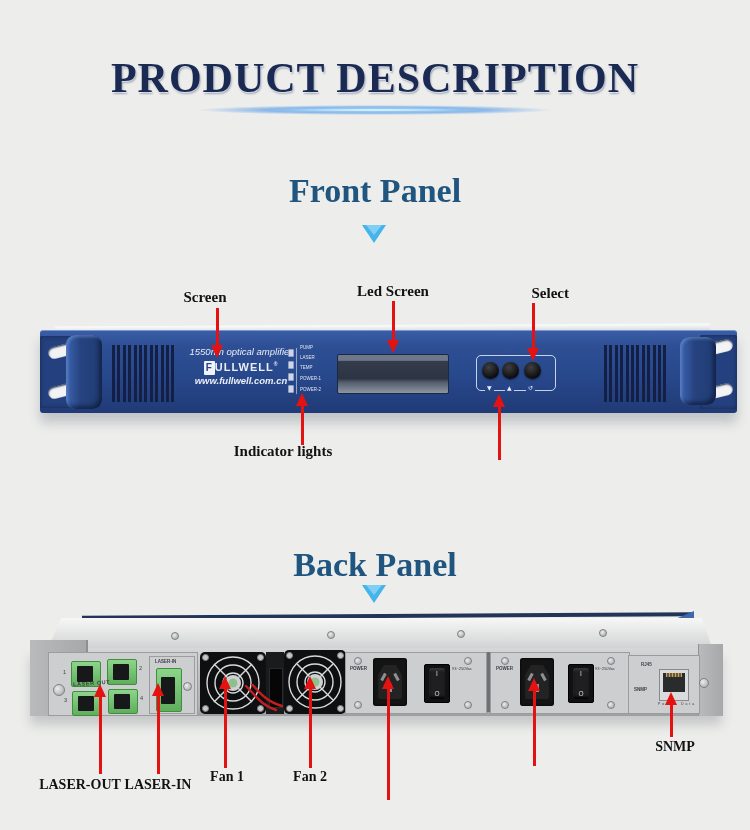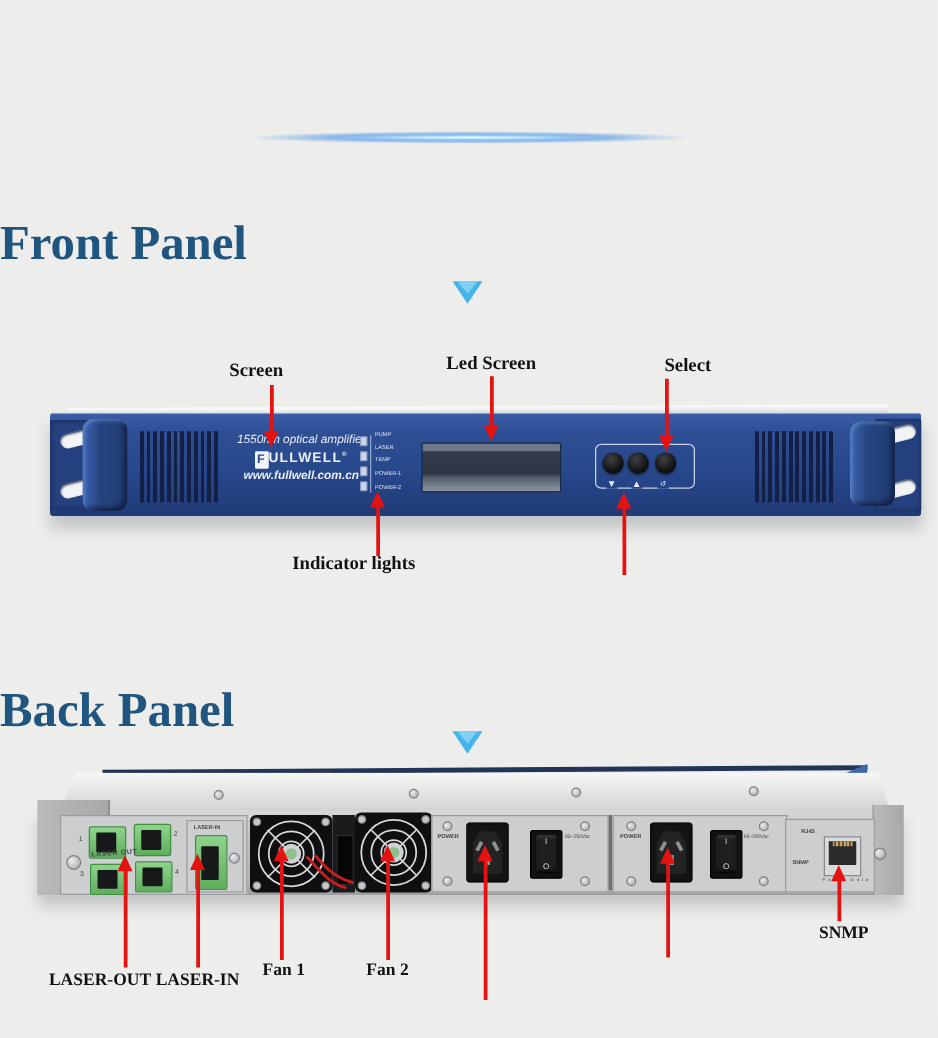--- a/index.html
+++ b/index.html
@@ -6,21 +6,21 @@
   .page{position:relative;width:750px;height:830px;background:#edeeec;overflow:hidden;
         font-family:"Liberation Serif",serif;}
   .abs{position:absolute;}
   
   .title{left:0;top:54px;width:750px;text-align:center;font-size:42px;font-weight:700;
          color:#1b2a52;letter-spacing:1px;text-shadow:0 1px 0 rgba(255,255,255,.5),1px 2px 2px rgba(20,40,90,.35);}
   .glow{left:128px;top:103px;width:494px;height:14px;
         background:radial-gradient(ellipse 50% 50% at 50% 50%,rgba(150,215,255,.95),rgba(45,130,230,.5) 45%,rgba(45,130,230,0) 72%);}
   .glow-core{left:255px;top:108px;width:240px;height:4px;
         background:radial-gradient(ellipse 50% 50% at 50% 50%,#f2fbff,rgba(120,200,255,0) 75%);}
-  .section-h{width:750px;left:0;font-size:39px;font-weight:700;color:#20557f;}
+  .section-h{width:750px;left:0;text-align:center;font-size:34px;font-weight:700;color:#20557f;}
   .ann{position:absolute;text-align:center;font-weight:700;color:#121212;font-size:15px;line-height:15px;}
   .ann.sm{font-size:14px;line-height:14px;}
   
   .rline{position:absolute;width:3px;background:#e51212;z-index:6;}
   .rhead{position:absolute;width:0;height:0;border-left:6.5px solid transparent;border-right:6.5px solid transparent;z-index:6;}
   .rhead.down{border-top:13px solid #e51212;}
   .rhead.up{border-bottom:13px solid #e51212;}
   
   .cyan{width:26px;height:20px;}
   
@@ -87,20 +87,21 @@
   .rj45 .jack{position:absolute;left:12%;top:10%;width:76%;height:62%;background:#2a2b2d;}
   .rj45 .pins{position:absolute;left:22%;top:10%;width:56%;height:4px;
         background:repeating-linear-gradient(90deg,#c9a25f 0 1.5px,#6b5a33 1.5px 3px);}
   .wires path{fill:none;stroke:#c41f1f;stroke-width:2.4px;stroke-linecap:round;}
 </style>
 </head>
 <body>
 
 <div class="page">
 
+  <div class="abs title">PRODUCT DESCRIPTION</div>
   <div class="abs glow"></div>
   <div class="abs glow-core"></div>
 
   <div class="abs section-h" style="top:172px;">Front Panel</div>
   <svg class="abs cyan" style="left:361px;top:224px;" viewBox="0 0 26 20">
     <polygon points="1,1 25,1 13,19" fill="#45b4ea"></polygon>
     <polygon points="5,1 21,1 13,11" fill="#7fd0f4"></polygon>
   </svg>
 
   <div class="ann" style="left:170px;top:290px;width:70px;">Screen</div>

